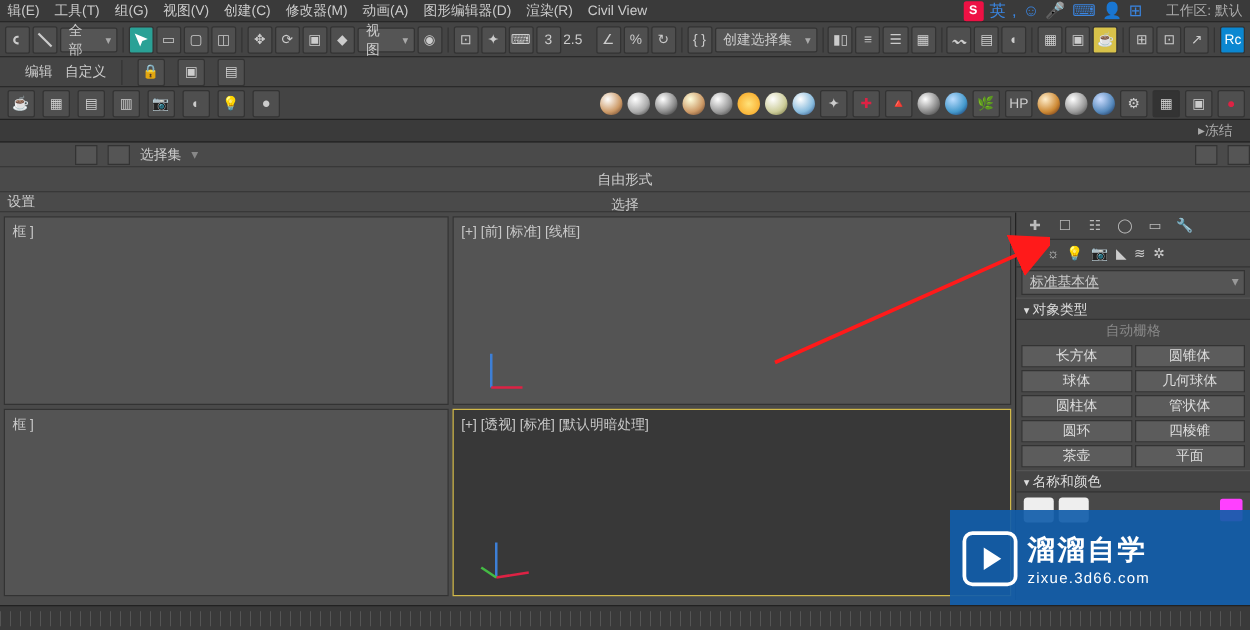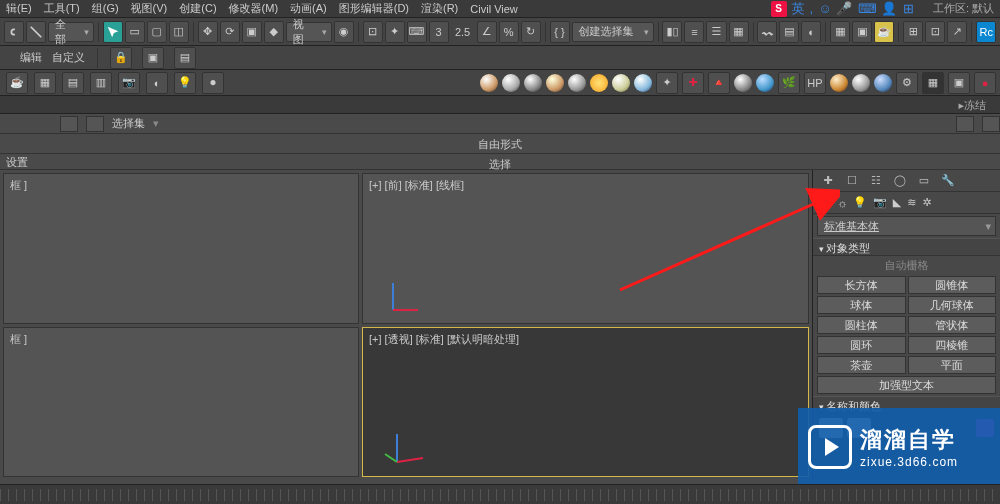--- a/index.html
+++ b/index.html
@@ -59,21 +59,21 @@
     .rollout-header::before{content:"▾ "; font-size:9px;}
     .autogrid { text-align:center; color:#888; height:18px; line-height:18px;}
     .btn-grid { display:grid; grid-template-columns:1fr 1fr; gap:2px; padding:2px 4px;}
     .btn-grid .pbtn { background:#5c5c5c; border:1px solid #333; text-align:center; height:18px; line-height:16px; color:#ddd; cursor:pointer;}
     .btn-grid .pbtn.wide { grid-column:1/3;}
     .swatch-row { display:flex; gap:4px; padding:4px 6px; align-items:center;}
     .swatch-row .sw { width:24px; height:20px; background:#eee; border-radius:3px;}
     .swatch-row .sw.small { width:18px; height:18px; border-radius:2px;}
     .swatch-row .pink { background:#ff40ff;}
 
-    .watermark { position:absolute; right:0; bottom:18px; width:202px; height:78px; background:rgba(17,93,170,0.92); display:flex; align-items:center; gap:8px; padding:6px 10px;}
+    .watermark { position:absolute; right:0; bottom:18px; width:240px; height:78px; background:rgba(17,93,170,0.92); display:flex; align-items:center; gap:8px; padding:6px 10px;}
     .watermark .play { width:44px; height:44px; border:3px solid #fff; border-radius:8px; display:flex; align-items:center; justify-content:center;}
     .watermark .play::before{content:""; border-left:14px solid #fff; border-top:9px solid transparent; border-bottom:9px solid transparent; margin-left:4px;}
     .watermark .txtbox { color:#fff;}
     .watermark .big { font-size:22px; font-weight:bold; letter-spacing:2px;}
     .watermark .small { font-size:12px; letter-spacing:1px;}
 
     .timeline { position:absolute; bottom:0; left:0; right:0; height:20px; background:#3a3a3a; border-top:1px solid #222;}
     .timeline .ticks { height:12px; background:repeating-linear-gradient(90deg,#555 0,#555 1px,#3a3a3a 1px,#3a3a3a 8px); margin-top:4px;}
 
     .arrow-overlay { position:absolute; left:360px; top:160px; pointer-events:none; }
@@ -133,21 +133,21 @@
   <div class="tbtn">⟳</div>
   <div class="tbtn">▣</div>
   <div class="tbtn">◆</div>
   <div class="combo">视图</div>
   <div class="tbtn">◉</div>
   <div class="sep"></div>
   <div class="tbtn">⊡</div>
   <div class="tbtn">✦</div>
   <div class="tbtn">⌨</div>
   <div class="tbtn">3</div>
-  <span style="color:#ccc;min-width:24px;text-align:center">2.5</span>
+  <span style="color:#ccc;min-width:24px;">2.5</span>
   <div class="tbtn">∠</div>
   <div class="tbtn">%</div>
   <div class="tbtn">↻</div>
   <div class="sep"></div>
   <div class="tbtn">{ }</div>
   <div class="combo" style="min-width:82px">创建选择集</div>
   <div class="sep"></div>
   <div class="tbtn">▮▯</div>
   <div class="tbtn">≡</div>
   <div class="tbtn">☰</div>
@@ -289,21 +289,20 @@
       <div class="pbtn">长方体</div>
       <div class="pbtn">圆锥体</div>
       <div class="pbtn">球体</div>
       <div class="pbtn">几何球体</div>
       <div class="pbtn">圆柱体</div>
       <div class="pbtn">管状体</div>
       <div class="pbtn">圆环</div>
       <div class="pbtn">四棱锥</div>
       <div class="pbtn">茶壶</div>
       <div class="pbtn">平面</div>
-      <div class="pbtn wide">加强型文本</div>
     </div>
     <div class="rollout-header">名称和颜色</div>
     <div class="swatch-row">
       <div class="sw"></div>
       <div class="sw"></div>
       <div style="flex:1"></div>
       <div class="sw small pink"></div>
     </div>
   </div>
 </div>

